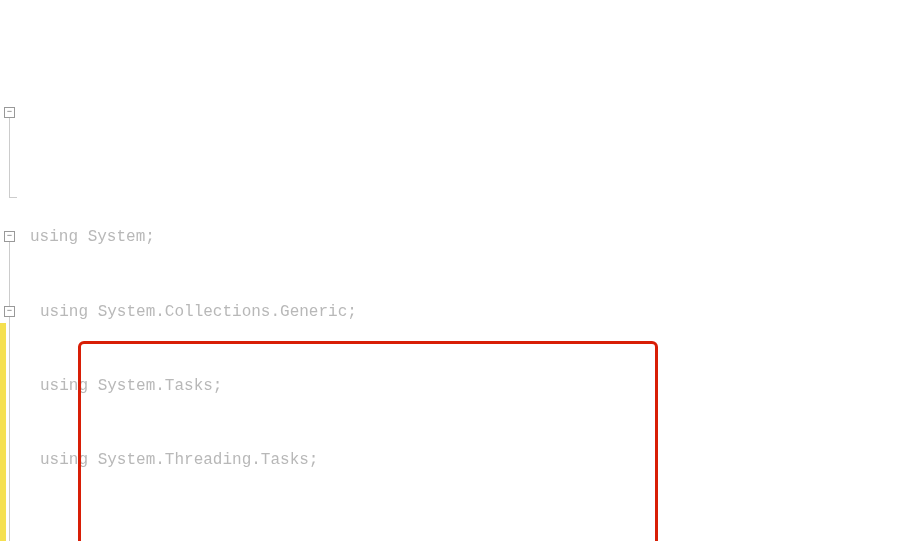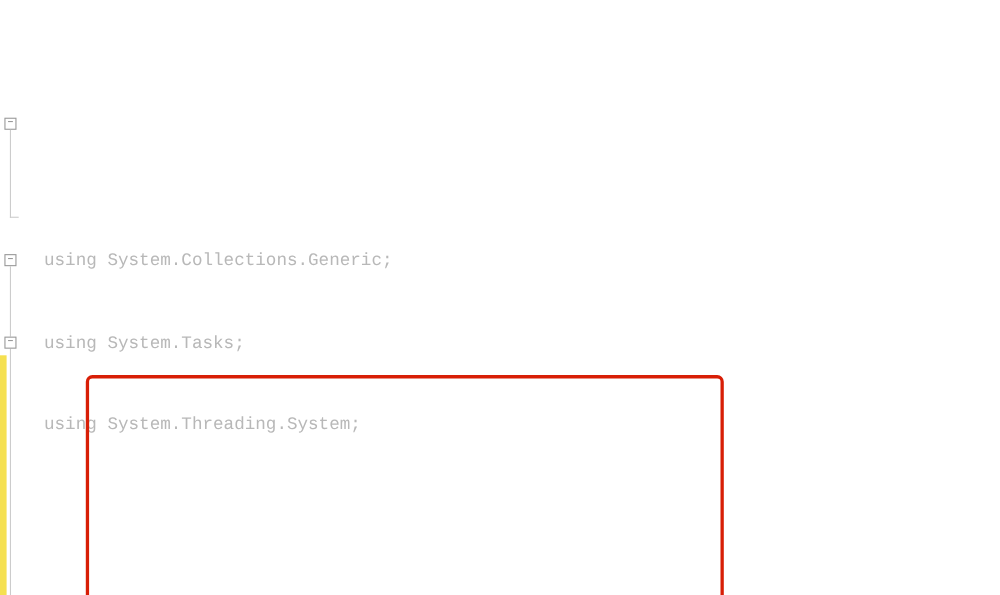--- a/index.html
+++ b/index.html
@@ -77,23 +77,24 @@
     <div class="yellow-bar" style="top:222px; height:225px;"></div>
     <div class="fold-box" style="top:6px;"><span>−</span></div>
     <div class="fold-line-v" style="top:17px; height:80px;"></div>
     <div class="fold-line-h" style="top:96px;"></div>
     <div class="fold-box" style="top:130px;"><span>−</span></div>
     <div class="fold-line-v" style="top:141px; height:350px;"></div>
     <div class="fold-box" style="top:205px;"><span>−</span></div>
     
   </div>
 
+  <span class="line indent0"><span class="dim">using</span><span class="dim"> </span><span class="dim">System;</span></span>
   <span class="line indent1"><span class="dim">using</span><span class="dim"> </span><span class="dim">System.Collections.Generic;</span></span>
   <span class="line indent1"><span class="dim">using</span><span class="dim"> </span><span class="dim">System.Tasks;</span></span>
-  <span class="line indent1"><span class="dim">using</span><span class="dim"> </span><span class="dim">System.Threading.System;</span></span>
+  <span class="line indent1"><span class="dim">using</span><span class="dim"> </span><span class="dim">System.Threading.Tasks;</span></span>
   <span class="line"> </span>
   
   
   
   
   
 
   
   
 

